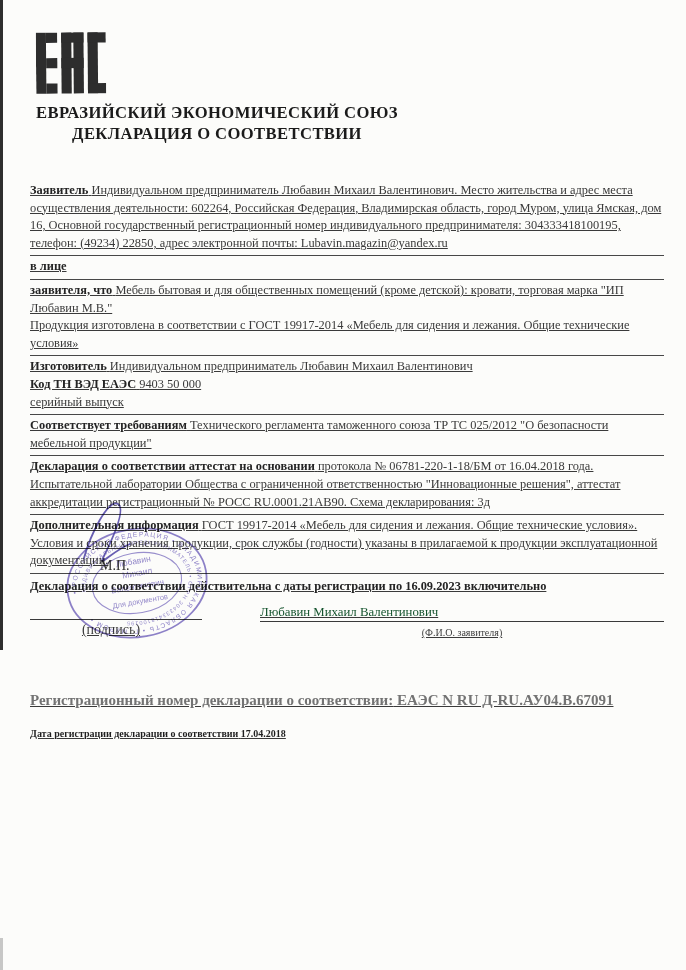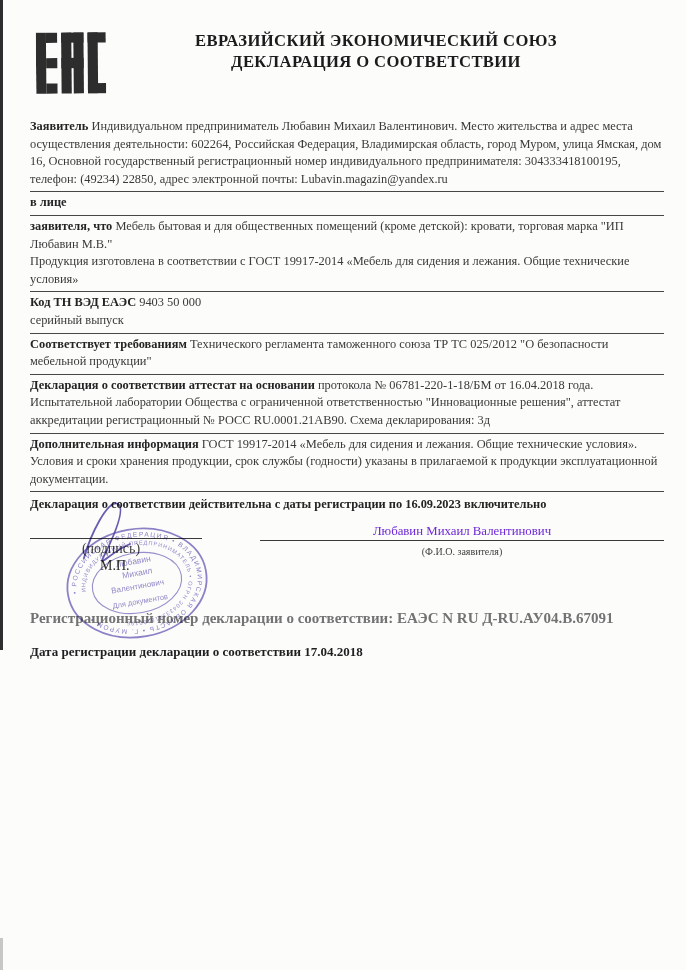--- a/index.html
+++ b/index.html
@@ -7,43 +7,43 @@
     width:686px;height:970px;
     background:#fcfcfa;
     font-family:"Liberation Serif", serif;
     color:#3a3a3a;
     position:relative;
     overflow:hidden;
   }
   .scan-edge{position:absolute;left:0;top:0;width:3px;height:650px;background:#2e2e2e;}
   .scan-edge-bottom{position:absolute;left:0;top:938px;width:3px;height:32px;background:#9a9a9a;opacity:.55;}
 
-  .header{display:flex;align-items:flex-start;margin:22px 26px 0 36px;}
+  .header{display:flex;align-items:flex-start;margin:22px 26px 0 36px;flex-direction:column;}
   .eac-logo{width:70px;height:62px;margin-top:10px;flex:none;transform:rotate(-.5deg);}
   .titles{flex:1;text-align:center;font-weight:bold;font-size:16.6px;line-height:21px;
     color:#1b1b1b;letter-spacing:.4px;padding-top:8px;padding-right:14px;}
 
-  .content{margin:22px 22px 0 30px;font-size:12.4px;line-height:17.6px;}
+  .content{margin:36px 22px 0 30px;font-size:12.4px;line-height:17.6px;text-decoration:underline;}
   .sec{border-bottom:1px solid #474747;padding:2px 0 3px;}
   .sec p{margin:0;}
   .sec b, .bold{color:#242424;}
 
   .validity{padding:4px 0 2px;font-weight:bold;color:#242424;}
 
   .sig-row{display:flex;margin-top:7px;}
   .sig-left{width:172px;flex:none;}
   .sig-left .sig-line{height:15px;border-bottom:1.5px solid #3a3a3a;}
   .sig-caption{font-size:14px;color:#3f3f3f;width:110px;margin-left:26px;text-align:center;padding-top:1px;}
   .sig-right{margin-left:58px;flex:1;}
-  .sig-right .fio-name{text-align:center;font-size:12.8px;color:#6d28d9;height:17px;border-bottom:1.5px solid #3a3a3a;}
+  .sig-right .fio-name{text-align:left;font-size:12.8px;color:#14532d;height:17px;border-bottom:1.5px solid #3a3a3a;}
   .fio-caption{font-size:10px;color:#3f3f3f;text-align:center;padding-top:2px;}
   .mp-mark{position:absolute;left:100px;top:558px;font-size:14px;color:#2f2f2f;}
 
   .footer-reg{margin-top:50px;font-weight:bold;font-size:15px;color:#737373;}
-  .footer-date{margin-top:11px;font-weight:bold;font-size:13px;color:#1f1f1f;}
+  .footer-date{margin-top:11px;font-weight:bold;font-size:10px;color:#1f1f1f;}
 
   .stamp-wrap{position:absolute;left:56px;top:492px;width:180px;height:152px;
     mix-blend-mode:multiply;pointer-events:none;}
 </style>
 </head>
 <body>
 
 <div class="scan-edge"></div>
 <div class="scan-edge-bottom"></div>
 
@@ -83,20 +83,22 @@
     <p><b>в лице</b></p>
   </div>
 
   <div class="sec">
     <p><b>заявителя, что</b>
        <span>Мебель бытовая и для общественных помещений (кроме детской): кровати, торговая марка "ИП Любавин М.В."</span></p>
     <p><span>Продукция изготовлена в соответствии с ГОСТ 19917-2014 «Мебель для сидения и лежания. Общие технические условия»</span></p>
   </div>
 
   <div class="sec">
+    <p><b>Изготовитель</b>
+       <span>Индивидуальном предприниматель Любавин Михаил Валентинович</span></p>
     <p><b>Код ТН ВЭД ЕАЭС</b>
        <span>9403 50 000</span></p>
     <p><span>серийный выпуск</span></p>
   </div>
 
   <div class="sec">
     <p><b>Соответствует требованиям</b>
        <span>Технического регламента таможенного союза ТР ТС 025/2012 "О безопасности мебельной продукции"</span></p>
   </div>
 

